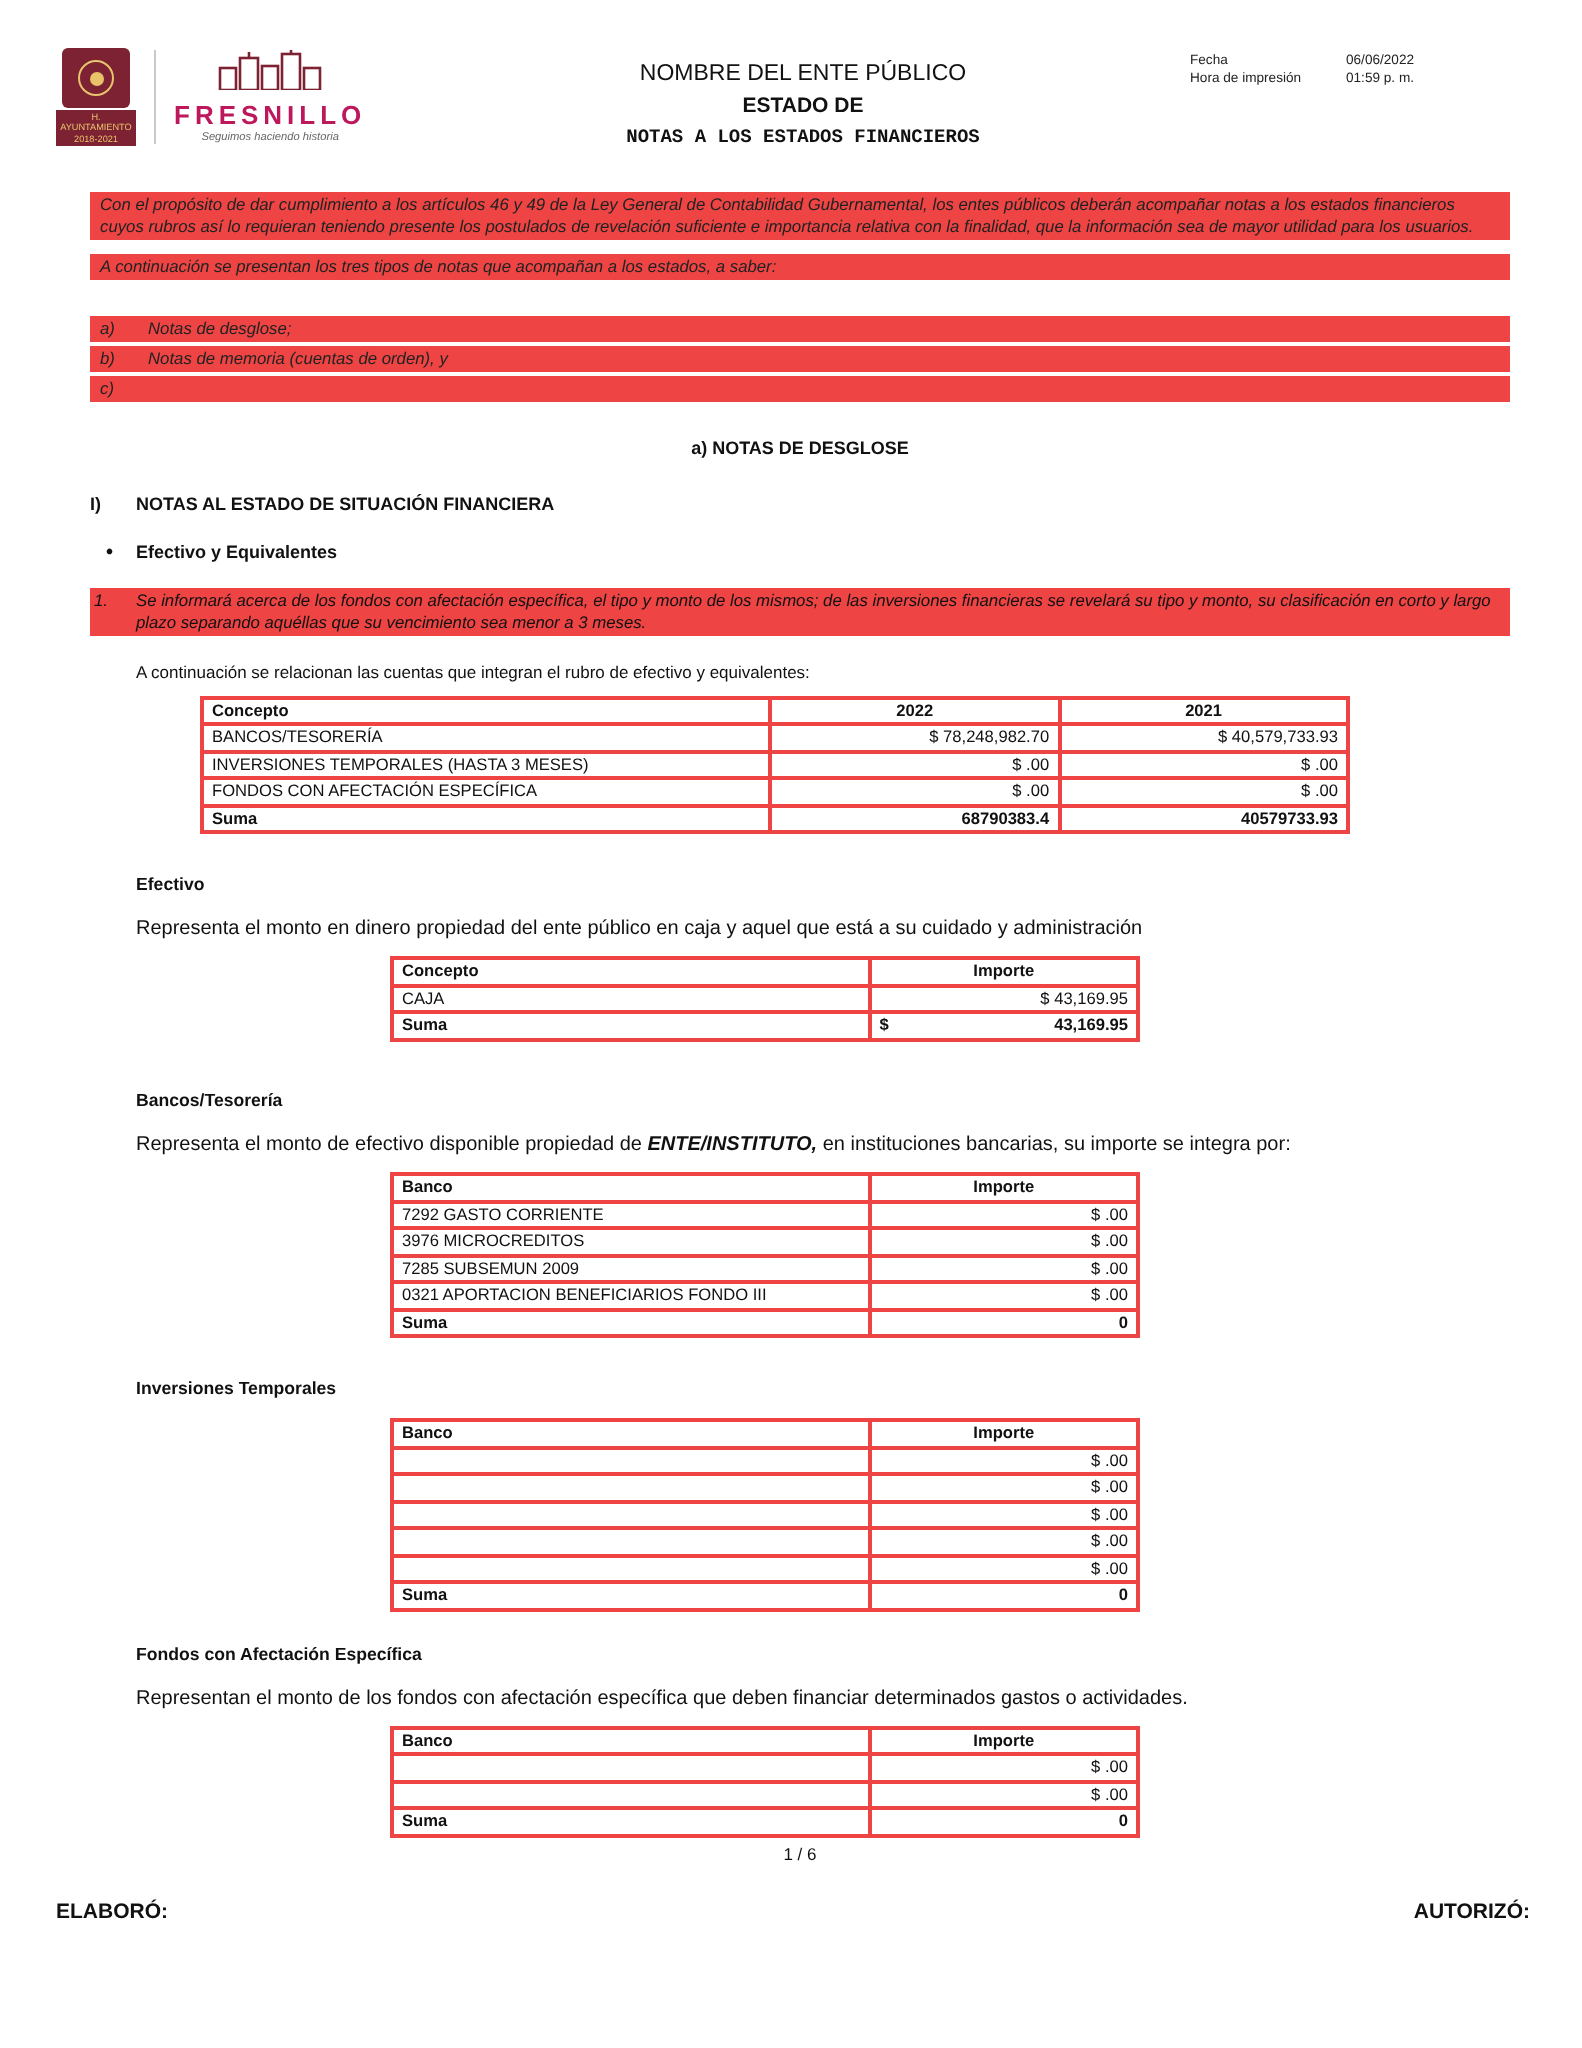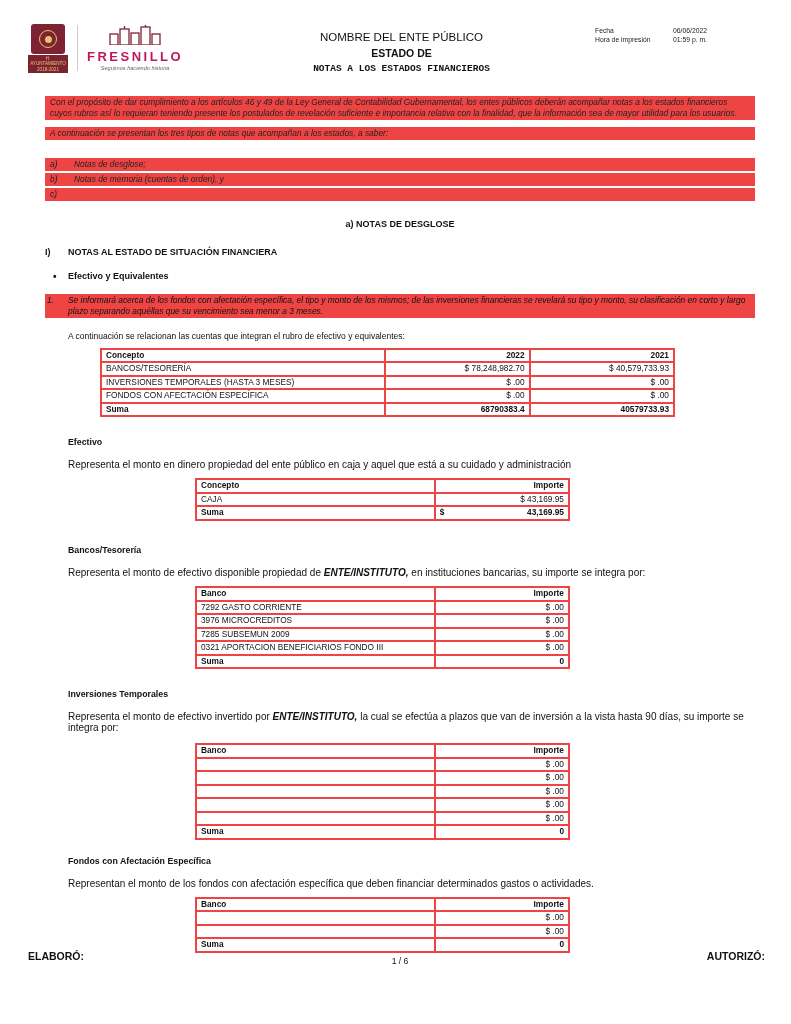--- a/index.html
+++ b/index.html
@@ -54,21 +54,21 @@
   .note1 { display:flex; margin-top:12px; font-style:italic; font-size:8.4px; line-height:1.32; padding:1px 4px 1px 0; }
   .note1-num { width:23px; flex:none; text-align:left; padding-left:2px; }
   .note1-text { flex:1; }
   .lead { font-size:8.5px; margin-top:13px; margin-left:23px; }
 
   
   table { border-collapse:collapse; font-size:8.3px; table-layout:fixed; }
   .tbl { border:1.5px solid #000; }
   .tbl th, .tbl td { border:2px solid #ef4444; padding:1px 4px; line-height:1.15; overflow:hidden; white-space:nowrap; }
   .tbl th { height:13px; font-weight:bold; text-align:left; }
-  .tbl th.c { text-align:right; }
+  .tbl th.c { text-align:center; }
   .tbl td { height:12px; }
   .tbl td:empty::after { content:"\00a0"; }
   .amt { text-align:right; }
   .suma { text-align:left; font-weight:bold; }
   tfoot td { font-weight:bold; }
   .split { display:flex; justify-content:space-between; }
   .t-main { width:575px; margin:7px 0 0 55px; }
   .t-small { width:375px; margin:8px 0 0 150px; }
 
   .sub-title { font-weight:bold; font-size:8.8px; margin-top:20px; margin-left:23px; }
@@ -272,21 +272,20 @@
       </tbody>
     <tfoot>
       <tr>
         <td class="suma">Suma</td>
         <td class="amt">0</td>
       </tr>
     </tfoot>
   </table>
 
   <div class="sub-title">Inversiones Temporales</div>
-  <div class="sub-desc"><span>Representa el monto de efectivo invertido por </span><b>ENTE/INSTITUTO,</b><span> la cual se efectúa a plazos que van de inversión a la vista hasta 90 días, su importe se integra por:</span></div>
   <table class="tbl t-small" style="margin-top:10px;">
     <colgroup>
         <col style="width:64%">
         <col style="width:36%">
       </colgroup>
     <thead>
       <tr>
         <th>Banco</th>
         <th class="c">Importe</th>
       </tr>

